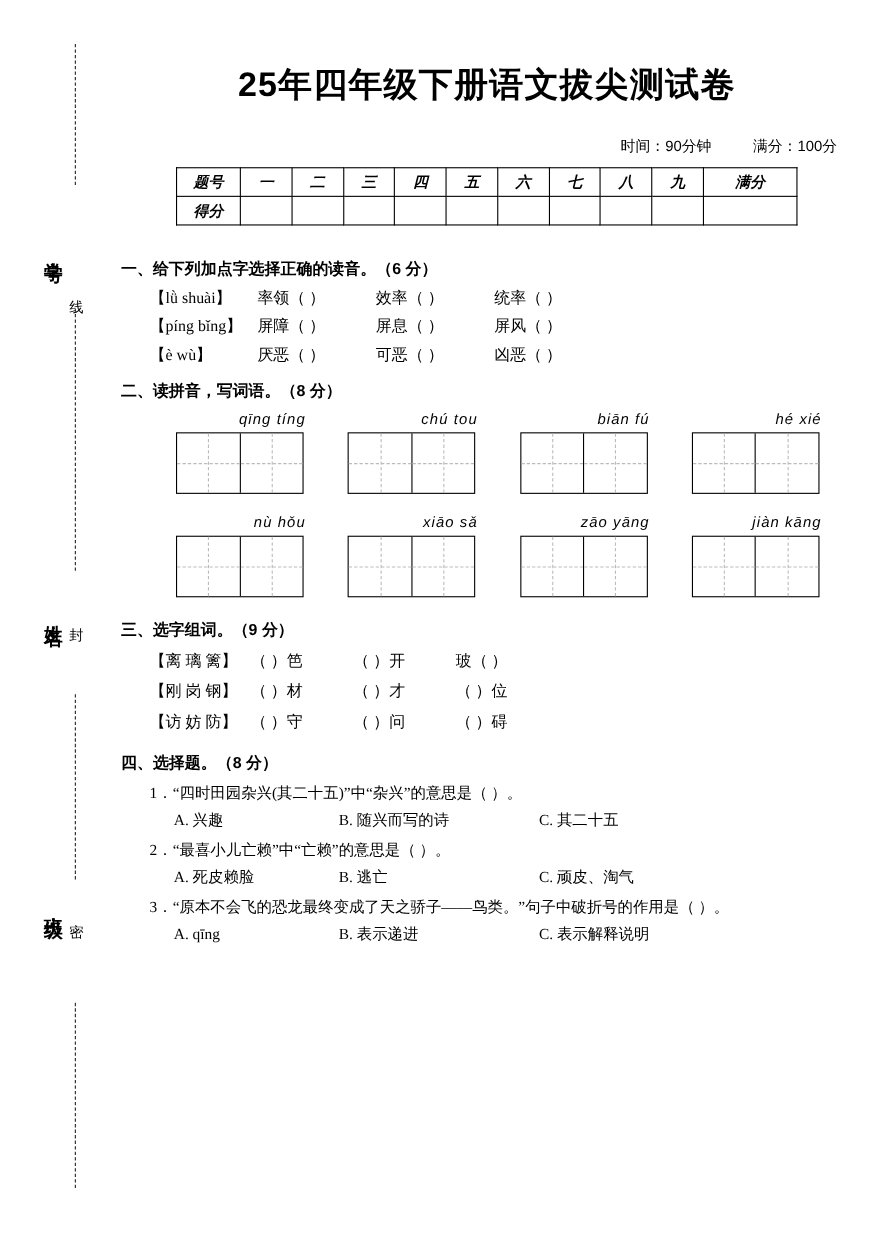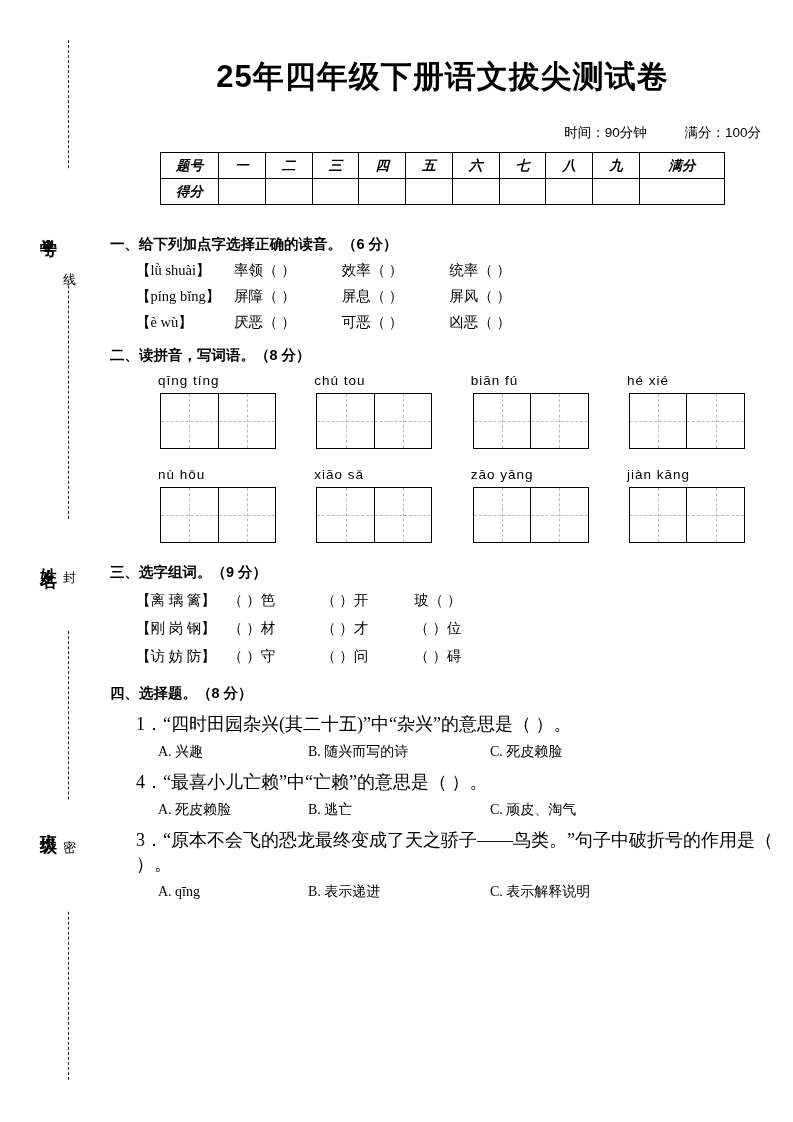--- a/index.html
+++ b/index.html
@@ -134,21 +134,22 @@
   .gap-60 { display: inline-block; width: 46px; }
 
   
   .pinyin-block {
     display: flex;
     justify-content: space-between;
     margin: 8px 30px 2px 48px;
   }
   .pz {
     width: 120px;
-    text-align: left;
+    text-align: right;
+    font-style: italic;
   }
   .pz .py {
     font-size: 13.5px;
     font-family: "Liberation Sans", sans-serif;
     letter-spacing: 1px;
     margin-bottom: 3px;
     height: 17px;
   }
   .tzg {
     display: flex;
@@ -178,21 +179,21 @@
     border-top: 1px dashed #bbb;
   }
 
   .choose-row {
     font-size: 14.5px;
     margin: 9px 0 9px 26px;
   }
   .cbrk { display: inline-block; width: 92px; }
 
   .qrow {
-    font-size: 18px;
+    font-size: 14px;
     margin: 9px 0 0 26px;
   }
   .opts {
     font-size: 14px;
     margin: 7px 0 0 48px;
   }
   .opts .op { display: inline-block; }
   .op-a { width: 150px; }
   .op-b { width: 182px; }
 </style>
@@ -355,24 +356,24 @@
       <span class="cbrk">【刚  岗  钢】</span><span class="q-item">（    ）材</span><span class="gap-60"></span><span class="q-item">（    ）才</span><span class="gap-60"></span><span class="q-item">（    ）位</span>
     </div>
     <div class="choose-row">
       <span class="cbrk">【访  妨  防】</span><span class="q-item">（    ）守</span><span class="gap-60"></span><span class="q-item">（    ）问</span><span class="gap-60"></span><span class="q-item">（    ）碍</span>
     </div>
 
     <div class="sec-title" style="margin-top:18px;">四、选择题。（8 分）</div>
 
     <div class="qrow">1．“四时田园杂兴(其二十五)”中“杂兴”的意思是（       ）。</div>
     <div class="opts">
-      <span class="op op-a">A. 兴趣</span><span class="op op-b">B. 随兴而写的诗</span><span class="op">C. 死皮赖脸</span>
-    </div>
-
-    <div class="qrow">4．“最喜小儿亡赖”中“亡赖”的意思是（       ）。</div>
+      <span class="op op-a">A. 兴趣</span><span class="op op-b">B. 随兴而写的诗</span><span class="op">C. 其二十五</span>
+    </div>
+
+    <div class="qrow">2．“最喜小儿亡赖”中“亡赖”的意思是（       ）。</div>
     <div class="opts">
       <span class="op op-a">A. 死皮赖脸</span><span class="op op-b">B. 逃亡</span><span class="op">C. 顽皮、淘气</span>
     </div>
 
     <div class="qrow">3．“原本不会飞的恐龙最终变成了天之骄子——鸟类。”句子中破折号的作用是（       ）。</div>
     <div class="opts">
       <span class="op op-a">A. qīng</span><span class="op op-b">B. 表示递进</span><span class="op">C. 表示解释说明</span>
     </div>
 
   </div>

